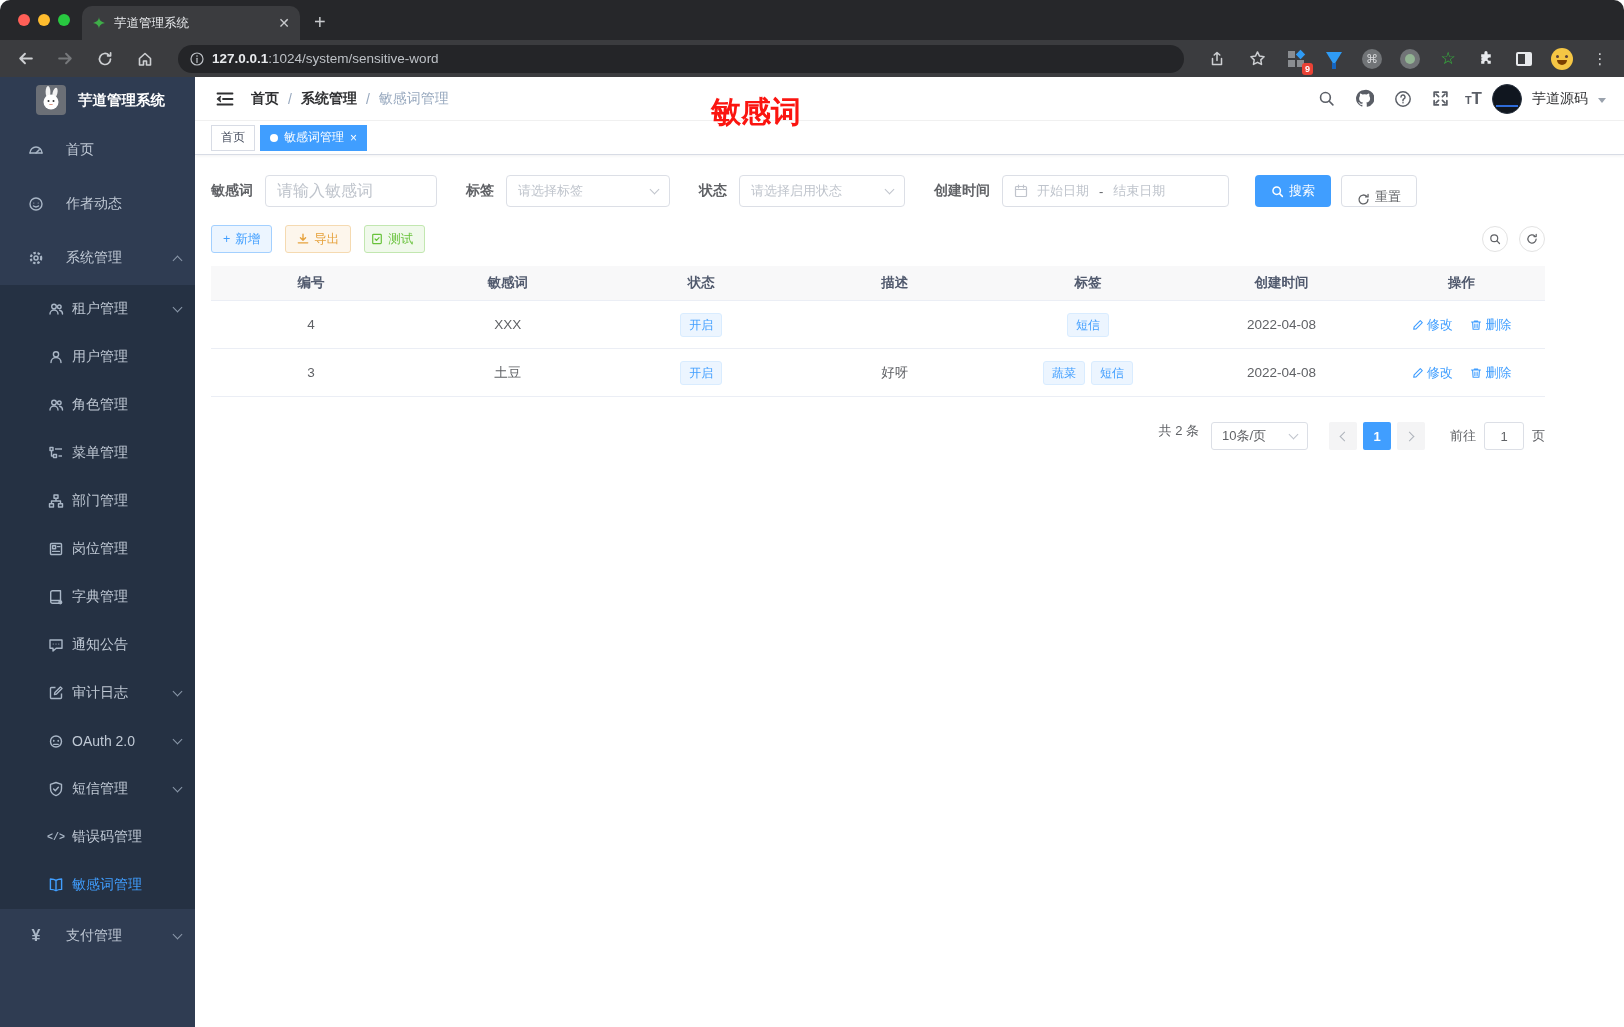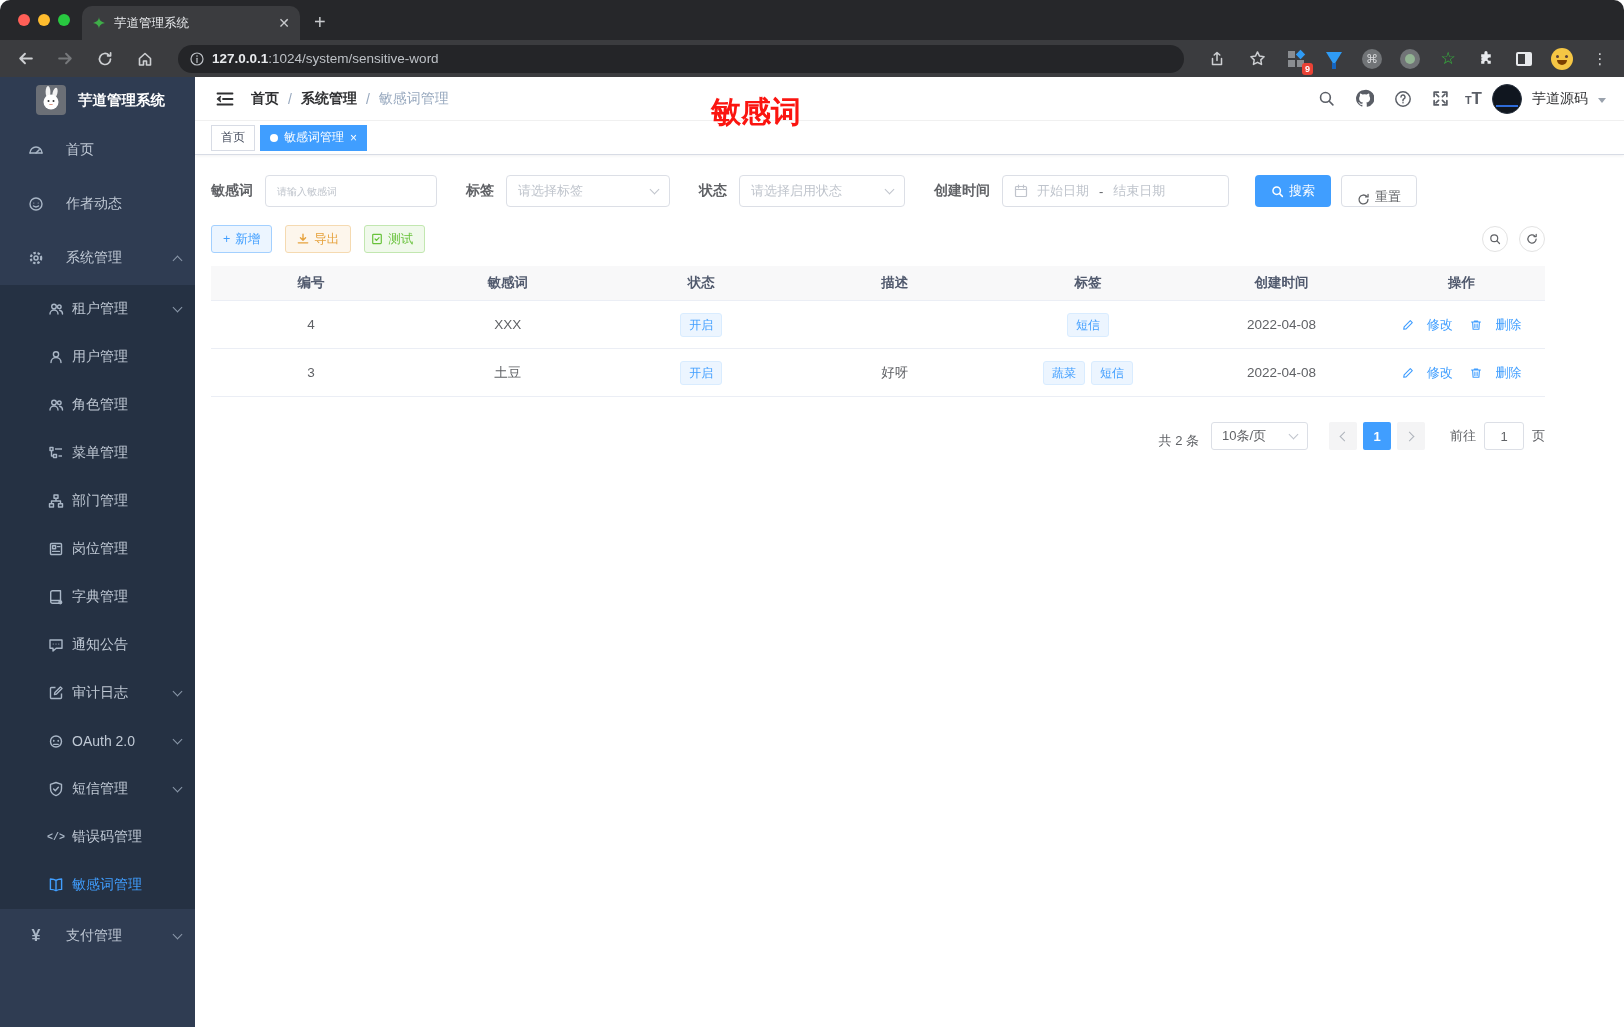--- a/index.html
+++ b/index.html
@@ -94,21 +94,21 @@
   .tag-dot { width:8px; height:8px; border-radius:50%; background:#fff; }
   .tag-x { font-size:12px; }
 
   
   .content { flex:1; padding:20px 79px 0 16px; position:relative; }
   .filters { display:flex; align-items:center; flex-wrap:nowrap; margin-bottom:18px; }
   .f-label { font-size:14px; font-weight:700; color:#606266; margin-right:12px; white-space:nowrap; }
   .f-group { display:flex; align-items:center; margin-right:29px; }
   .inp { height:32px; border:1px solid #dcdfe6; border-radius:4px; background:#fff; display:flex; align-items:center;
          padding:0 11px; font-size:13px; color:#606266; }
-  .inp input { border:none; outline:none; width:100%; font-size:10px; color:#0f766e; font-family:inherit; }
+  .inp input { border:none; outline:none; width:100%; font-size:16px; color:#0f766e; font-family:inherit; }
   .inp input::placeholder { color:#bfc4cc; }
   .ph { color:#bfc4cc; }
   .sel-chev { width:7px; height:7px; border-right:1.3px solid #c0c4cc; border-bottom:1.3px solid #c0c4cc;
               transform:rotate(45deg); margin-top:-3px; margin-left:auto; }
   .w-keyword{width:172px} .w-tag{width:164px} .w-status{width:166px} .w-date{width:227px}
   .date-ic { color:#c0c4cc; margin-right:9px; display:flex; }
   .date-sep { margin:0 10px; color:#606266; }
   .btn { height:32px; border-radius:4px; font-size:13px; display:inline-flex; align-items:center; justify-content:center;
          gap:5px; padding:0 15px; cursor:pointer; border:1px solid transparent; white-space:nowrap; }
   .btn-primary { background:#409eff; color:#fff; margin-left:13px; }
@@ -126,24 +126,24 @@
   
   .table { width:100%; border-bottom:1px solid #ebeef5; }
   .t-row { display:grid; grid-template-columns:15% 14.5% 14.5% 14.5% 14.5% 14.5% 12.5%; align-items:center; }
   .t-head { background:#f8f8f9; height:34px; }
   .t-head .t-cell { font-weight:700; color:#515a6e; font-size:13.5px; }
   .t-body-row { height:48px; border-top:1px solid #ebeef5; }
   .t-body-row:first-of-type { border-top:none; }
   .t-cell { text-align:center; font-size:13.5px; color:#606266; overflow:hidden; white-space:nowrap; }
   .el-tag { display:inline-block; height:24px; line-height:22px; padding:0 8px; border-radius:3px; background:#ecf5ff;
             border:1px solid #d9ecff; color:#409eff; font-size:12px; margin:0 3px; }
-  .op-link { color:#409eff; font-size:13px; display:inline-flex; align-items:center; gap:13px; margin:0 7px; cursor:pointer; }
-
-  
-  .pagination { display:flex; align-items:flex-end; justify-content:flex-end; margin-top:25px; font-size:13px; color:#606266; }
+  .op-link { color:#409eff; font-size:13px; display:inline-flex; align-items:center; gap:3px; margin:0 7px; cursor:pointer; }
+
+  
+  .pagination { display:flex; align-items:flex-start; justify-content:flex-end; margin-top:25px; font-size:13px; color:#606266; }
   .pg-total { margin-right:12px; }
   .pg-size { width:97px; height:28px; border:1px solid #dcdfe6; border-radius:3px; display:flex; align-items:center;
              padding:0 10px; margin-right:18px; color:#606266; }
   .pg-btn { width:28px; height:28px; background:#f4f4f5; border-radius:2px; display:flex; align-items:center;
             justify-content:center; margin:0 3px; }
   .pg-btn .chev { border-color:#aeb3bb; }
   .pg-btn .chev.left { transform:rotate(135deg); margin-left:3px; }
   .pg-btn .chev.right { transform:rotate(-45deg); margin-right:3px; }
   .pg-page { width:28px; height:28px; background:#409eff; color:#fff; border-radius:2px; display:flex; align-items:center;
              justify-content:center; font-weight:700; margin:0 3px; }

